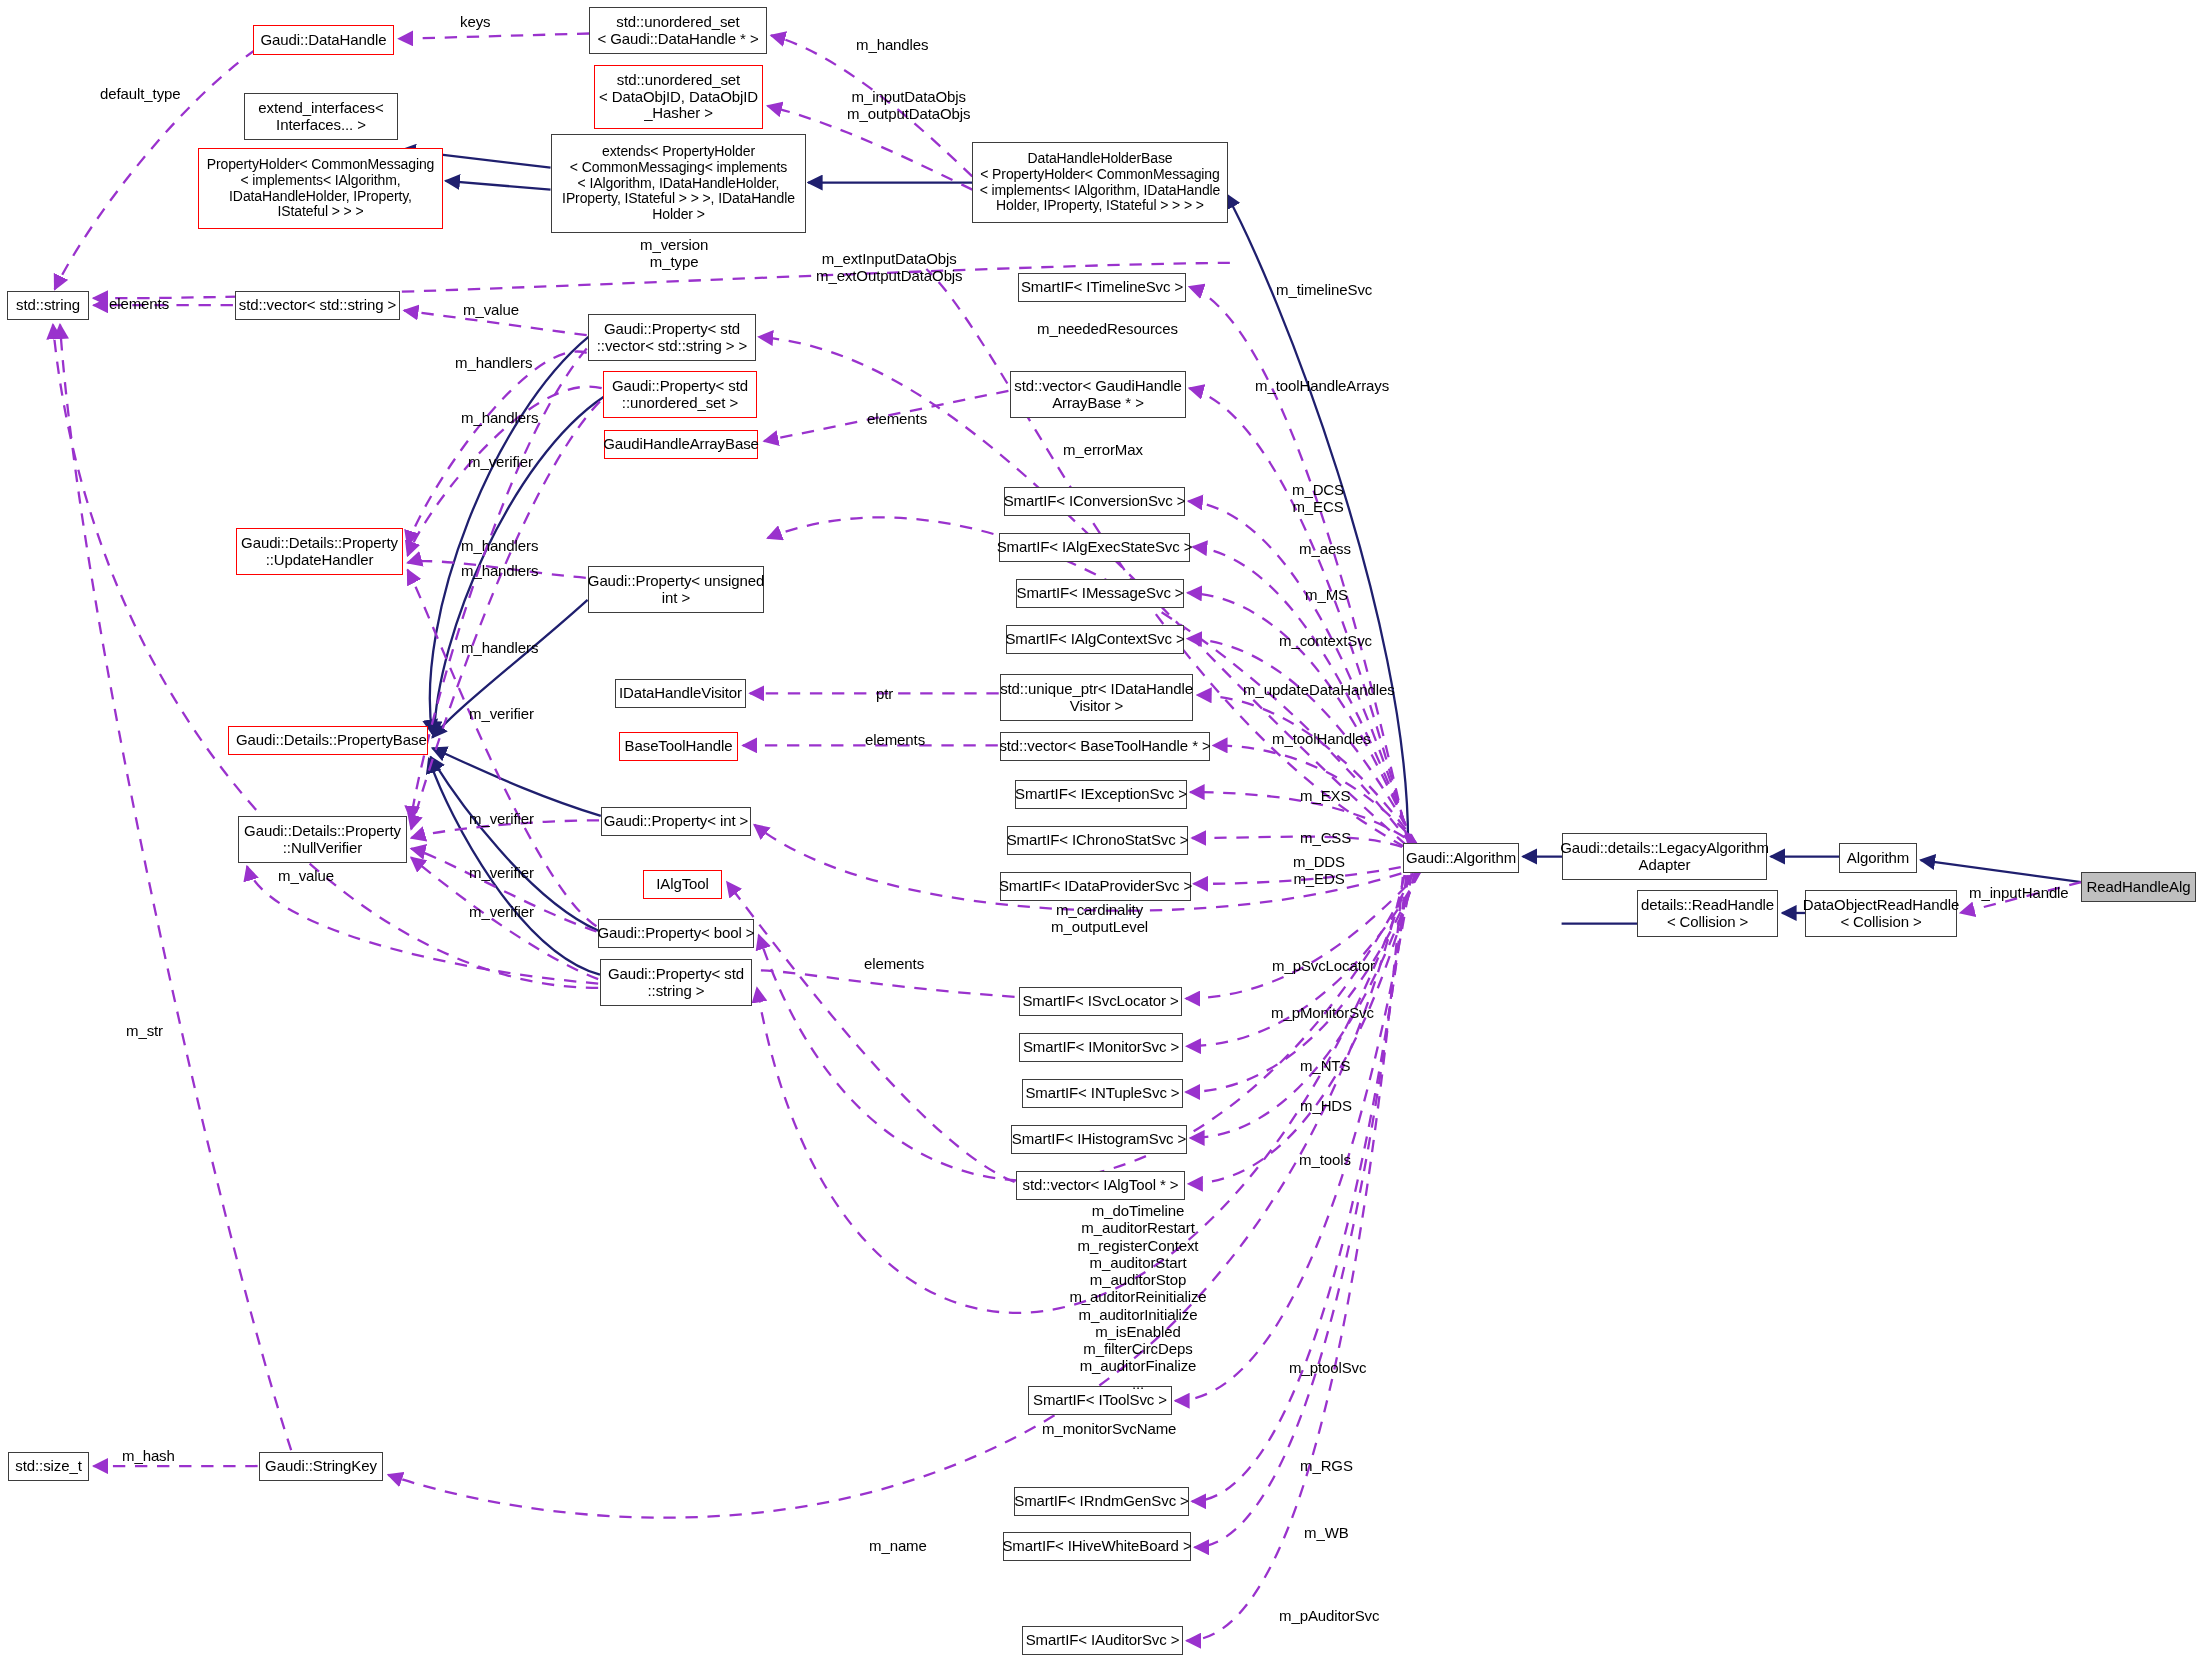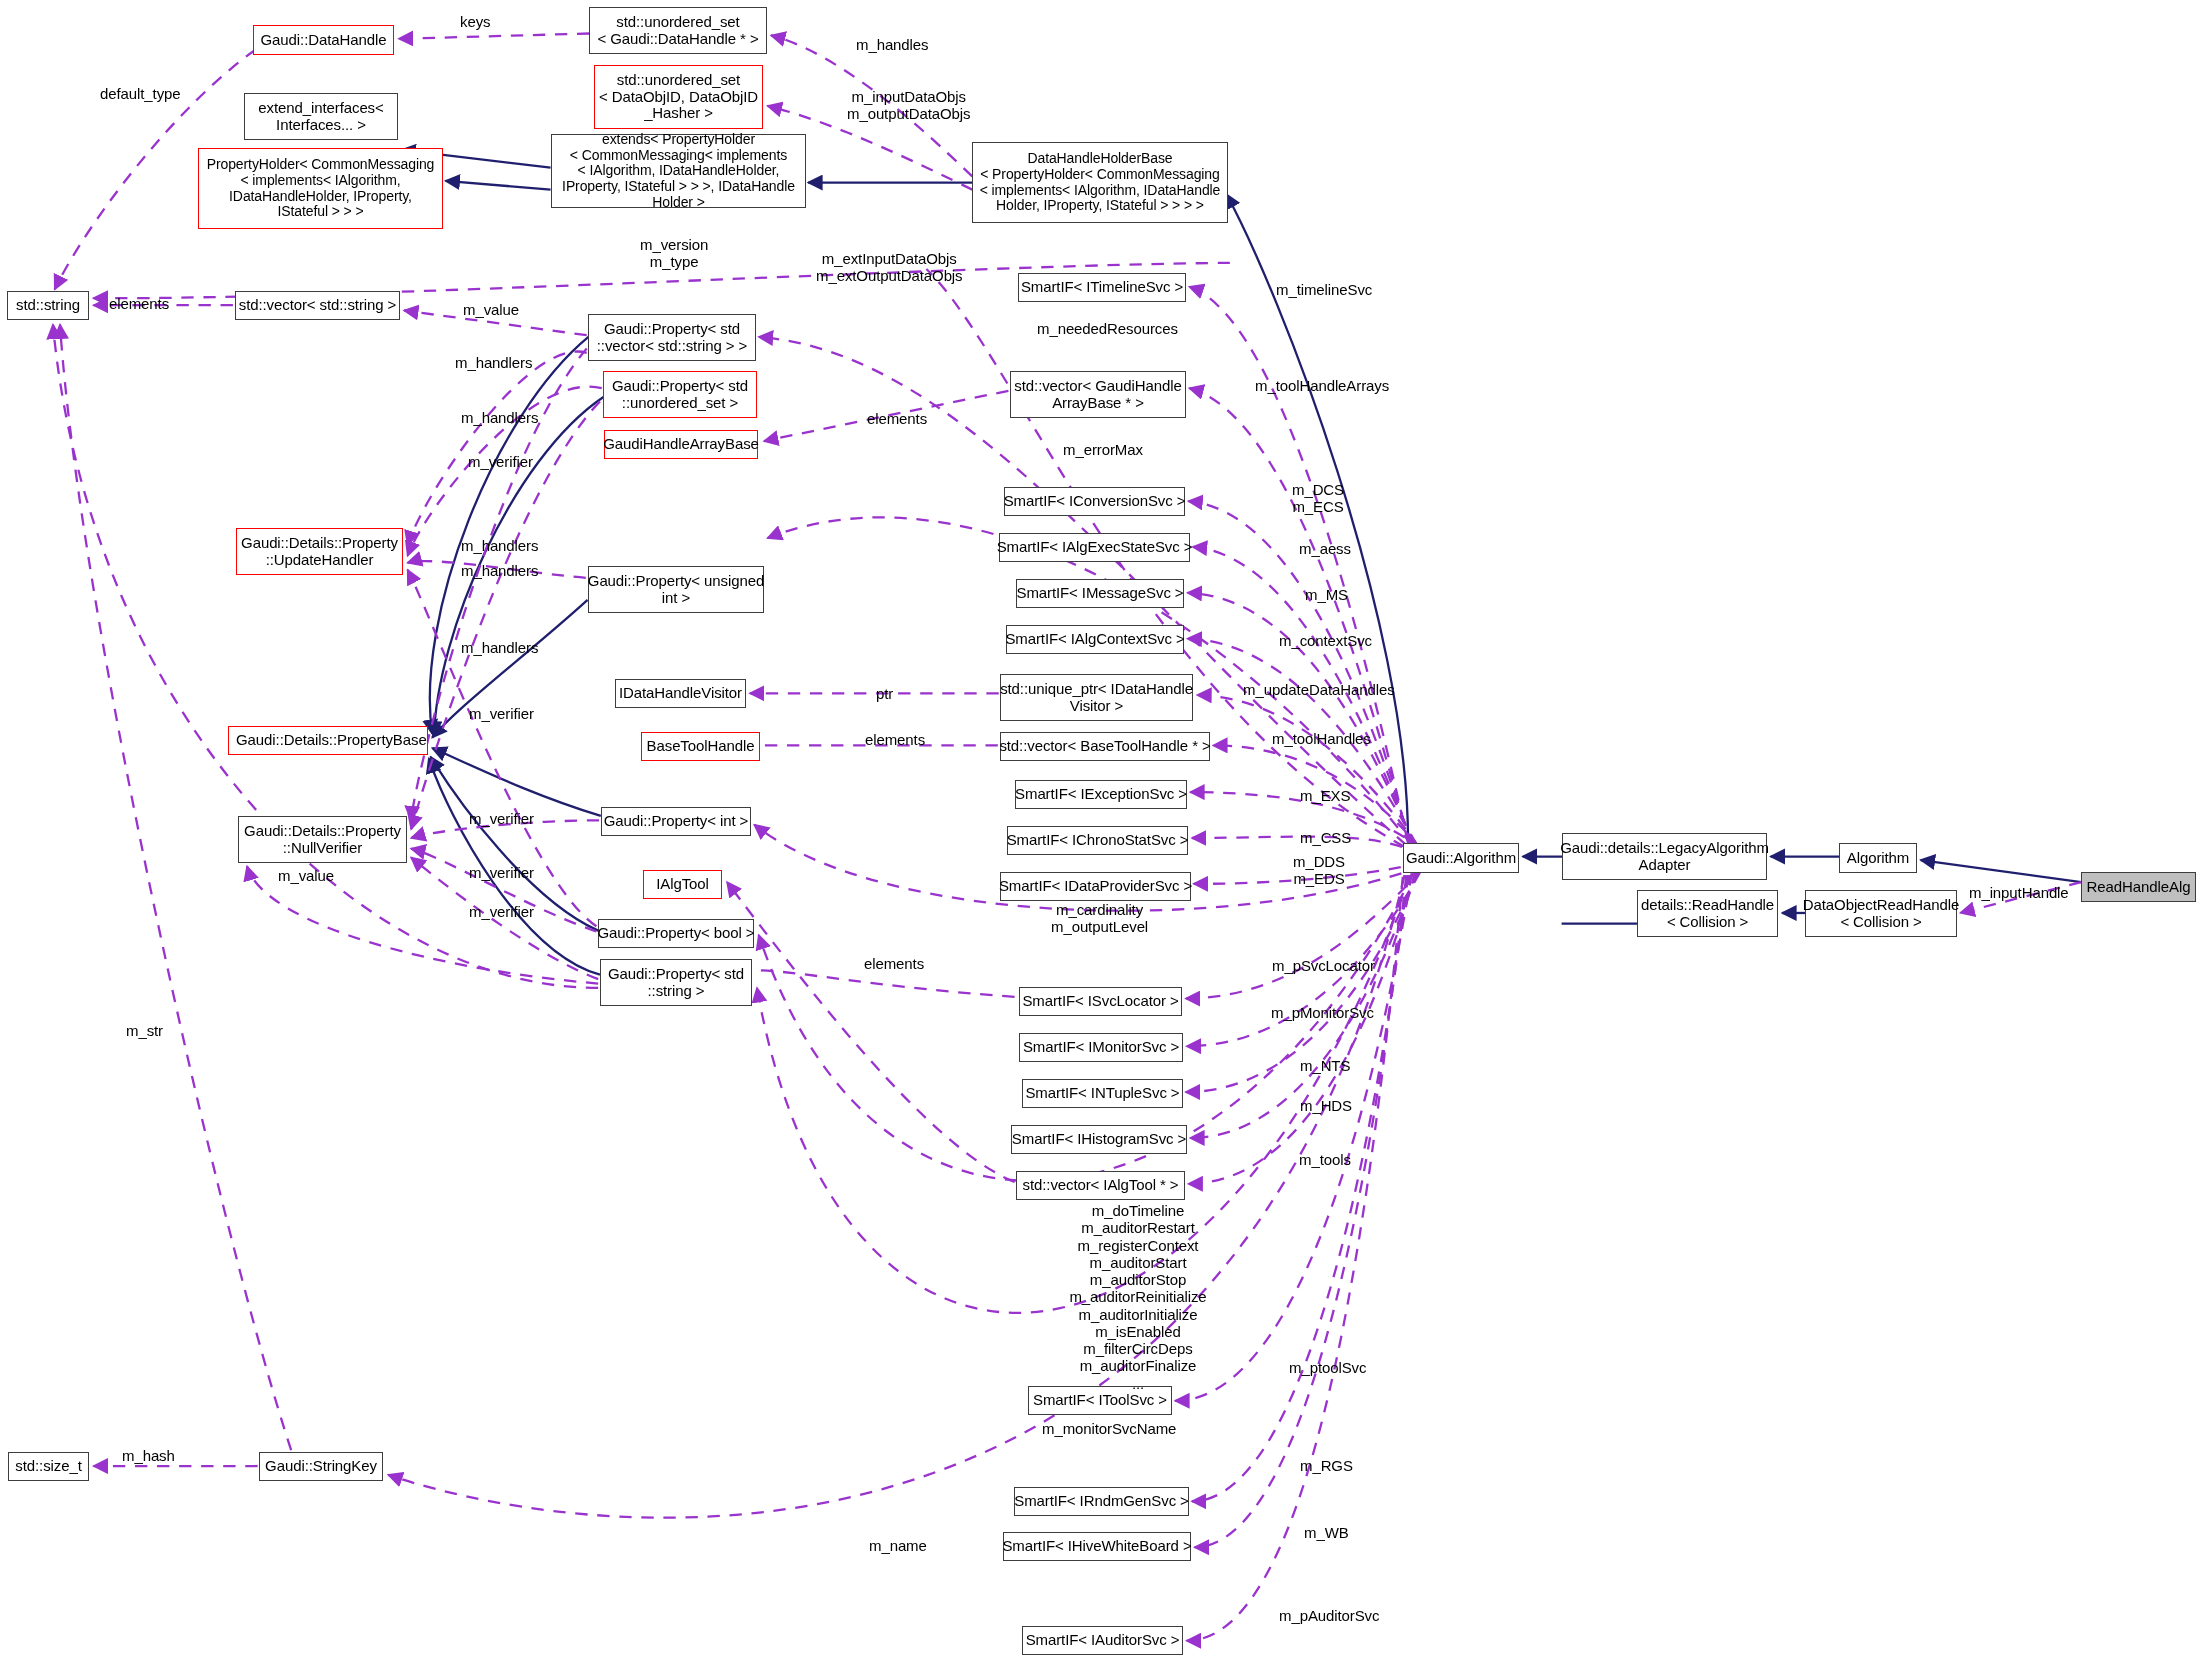--- a/index.html
+++ b/index.html
@@ -206,21 +206,21 @@
 &lt; Gaudi::DataHandle * &gt;</div>
   <div class="node red" style="left:594px;top:65px;width:169px;height:64px;">std::unordered_set
 &lt; DataObjID, DataObjID
 _Hasher &gt;</div>
   <div class="node" style="left:244px;top:93px;width:154px;height:47px;">extend_interfaces&lt;
 Interfaces... &gt;</div>
   <div class="node red" style="left:198px;top:148px;width:245px;height:81px;font-size:14px;">PropertyHolder&lt; CommonMessaging
 &lt; implements&lt; IAlgorithm,
 IDataHandleHolder, IProperty,
 IStateful &gt; &gt; &gt;</div>
-  <div class="node" style="left:551px;top:134px;width:255px;height:74px;font-size:14px;">extends&lt; PropertyHolder
+  <div class="node" style="left:551px;top:134px;width:255px;height:99px;font-size:14px;">extends&lt; PropertyHolder
 &lt; CommonMessaging&lt; implements
 &lt; IAlgorithm, IDataHandleHolder,
 IProperty, IStateful &gt; &gt; &gt;, IDataHandle
 Holder &gt;</div>
   <div class="node" style="left:972px;top:142px;width:256px;height:81px;font-size:14px;">DataHandleHolderBase
 &lt; PropertyHolder&lt; CommonMessaging
 &lt; implements&lt; IAlgorithm, IDataHandle
 Holder, IProperty, IStateful &gt; &gt; &gt; &gt;</div>
 
   <div class="node" style="left:7px;top:291px;width:82px;height:29px;">std::string</div>
@@ -235,21 +235,21 @@
   <div class="node" style="left:1010px;top:371px;width:176px;height:47px;">std::vector&lt; GaudiHandle
 ArrayBase * &gt;</div>
   <div class="node" style="left:1004px;top:487px;width:181px;height:29px;">SmartIF&lt; IConversionSvc &gt;</div>
   <div class="node" style="left:999px;top:533px;width:191px;height:29px;">SmartIF&lt; IAlgExecStateSvc &gt;</div>
   <div class="node" style="left:1016px;top:579px;width:168px;height:29px;">SmartIF&lt; IMessageSvc &gt;</div>
   <div class="node" style="left:1006px;top:625px;width:178px;height:29px;">SmartIF&lt; IAlgContextSvc &gt;</div>
 
   <div class="node" style="left:615px;top:679px;width:131px;height:29px;">IDataHandleVisitor</div>
   <div class="node" style="left:1000px;top:674px;width:193px;height:47px;">std::unique_ptr&lt; IDataHandle
 Visitor &gt;</div>
-  <div class="node red" style="left:619px;top:732px;width:119px;height:29px;margin-left:22px;">BaseToolHandle</div>
+  <div class="node red" style="left:619px;top:732px;width:119px;height:29px;">BaseToolHandle</div>
   <div class="node" style="left:1000px;top:732px;width:210px;height:29px;">std::vector&lt; BaseToolHandle * &gt;</div>
   <div class="node" style="left:1015px;top:780px;width:172px;height:29px;">SmartIF&lt; IExceptionSvc &gt;</div>
   <div class="node" style="left:1007px;top:826px;width:181px;height:29px;">SmartIF&lt; IChronoStatSvc &gt;</div>
   <div class="node" style="left:1000px;top:872px;width:191px;height:29px;">SmartIF&lt; IDataProviderSvc &gt;</div>
 
   <div class="node red" style="left:228px;top:726px;width:200px;height:29px;padding-left:12px;">Gaudi::Details::PropertyBase</div>
   <div class="node red" style="left:236px;top:528px;width:167px;height:47px;">Gaudi::Details::Property
 ::UpdateHandler</div>
   <div class="node" style="left:238px;top:816px;width:169px;height:47px;">Gaudi::Details::Property
 ::NullVerifier</div>

